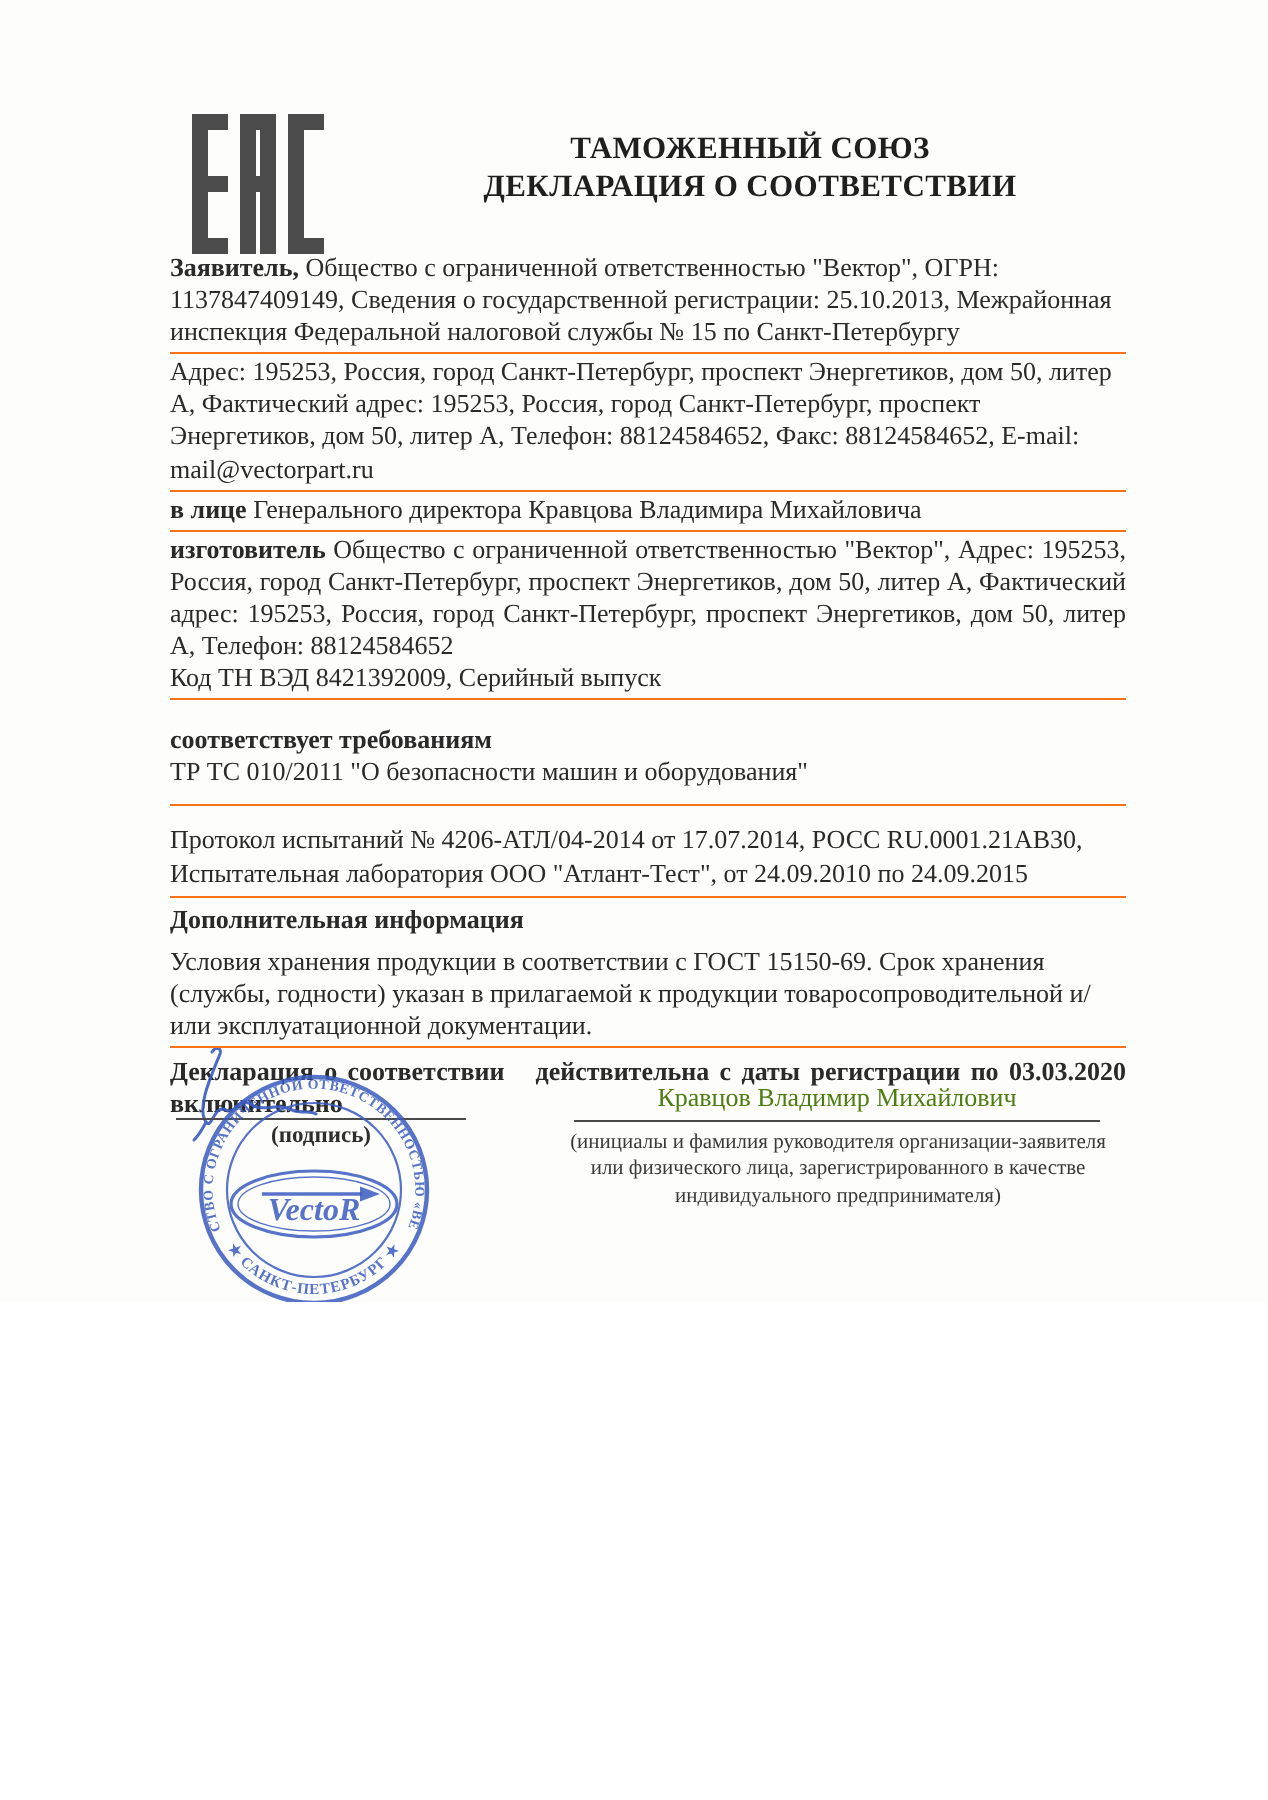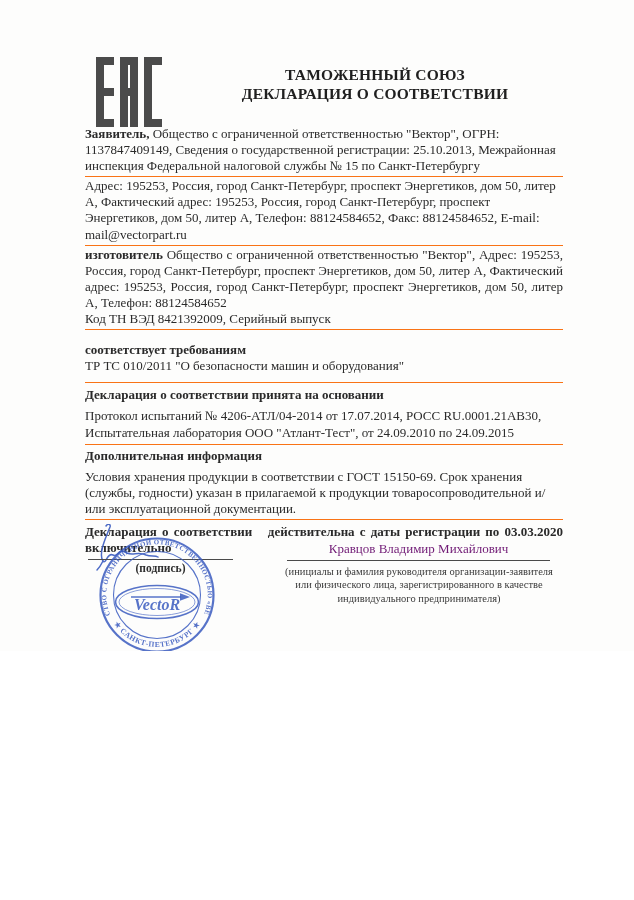--- a/index.html
+++ b/index.html
@@ -29,21 +29,21 @@
   .sigline{position:absolute;border-top:1.2px solid #4a4a4a;height:0;}
   .sigline.left{left:88px;top:559px;width:145px;}
   .sigline.right{left:287px;top:560px;width:263px;}
   .podpis{
     position:absolute;left:88px;top:562px;width:145px;text-align:center;
     font-size:11.5px;color:#2e2e2e;font-weight:bold;
   }
   .stamp{position:absolute;left:97px;top:533px;}
   .head-name{
     position:absolute;left:287px;top:541px;width:263px;text-align:center;
-    font-size:13px;color:#701a75;
+    font-size:13px;color:#4d7c0f;
   }
   .head-caption{
     position:absolute;left:279px;top:565px;width:280px;text-align:center;
     font-family:Liberation Serif, serif;font-size:10.5px;line-height:13.4px;color:#3a3a3a;
   }
   
   .reg{position:absolute;left:97px;width:480px;font-weight:bold;font-size:12.8px;color:#232323;}
   .reg-heading{top:657px;}
   .reg-number{top:688px;}
   .reg-date{top:711px;}
@@ -77,34 +77,36 @@
   <div class="body">
 
     <div class="sec">
       <p><span class="lead">Заявитель,</span><span> Общество с ограниченной ответственностью "Вектор", ОГРН: 1137847409149, Сведения о государственной регистрации: 25.10.2013, Межрайонная инспекция Федеральной налоговой службы № 15 по Санкт-Петербургу</span></p>
     </div>
 
     <div class="sec">
       <p>Адрес: 195253, Россия, город Санкт-Петербург, проспект Энергетиков, дом 50, литер А, Фактический адрес: 195253, Россия, город Санкт-Петербург, проспект Энергетиков, дом 50, литер А, Телефон: 88124584652, Факс: 88124584652, E-mail: mail@vectorpart.ru</p>
     </div>
 
+    <div class="sec">
+      <p><span class="lead">в лице</span><span> Генерального директора Кравцова Владимира Михайловича</span></p>
+    </div>
 
 
     <div class="sec">
       <p class="just"><span class="lead">изготовитель</span><span> Общество с ограниченной ответственностью "Вектор", Адрес: 195253, Россия, город Санкт-Петербург, проспект Энергетиков, дом 50, литер А, Фактический адрес: 195253, Россия, город Санкт-Петербург, проспект Энергетиков, дом 50, литер А, Телефон: 88124584652</span></p>
       <p>Код ТН ВЭД 8421392009, Серийный выпуск</p>
     </div>
 
     <div class="sec pad-complies">
       <p class="lead">соответствует требованиям</p>
       <p>ТР ТС 010/2011 "О безопасности машин и оборудования"</p>
     </div>
 
     <div class="sec pad-basis">
-      <p class="lead">Декларация о соответствии принята на основании</p>
       <p class="gap">Протокол испытаний № 4206-АТЛ/04-2014 от 17.07.2014, РОСС RU.0001.21АВ30,</p>
       <p>Испытательная лаборатория ООО "Атлант-Тест", от 24.09.2010 по 24.09.2015</p>
     </div>
 
     <div class="sec pad-add">
       <p class="lead">Дополнительная информация</p>
       <p class="gap">Условия хранения продукции в соответствии с ГОСТ 15150-69. Срок хранения (службы, годности) указан в прилагаемой к продукции товаросопроводительной и/или эксплуатационной документации.</p>
     </div>
 
     <div class="nosec">

